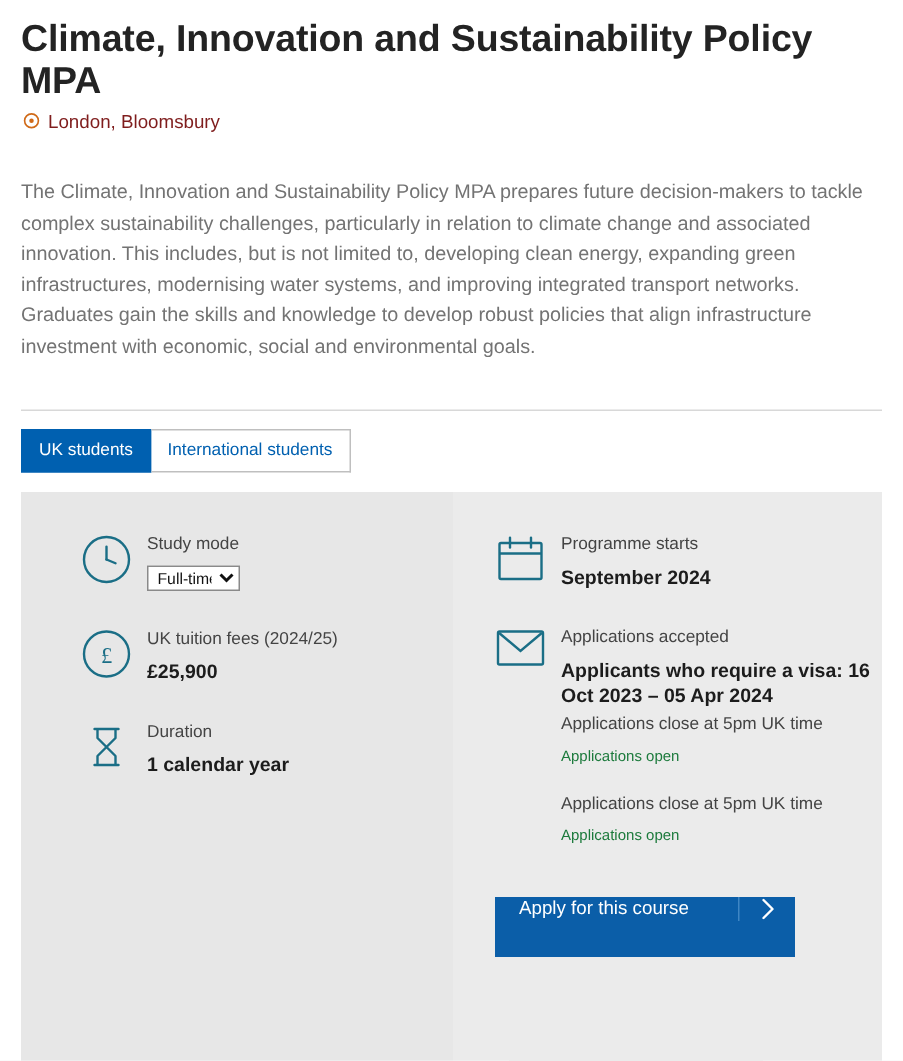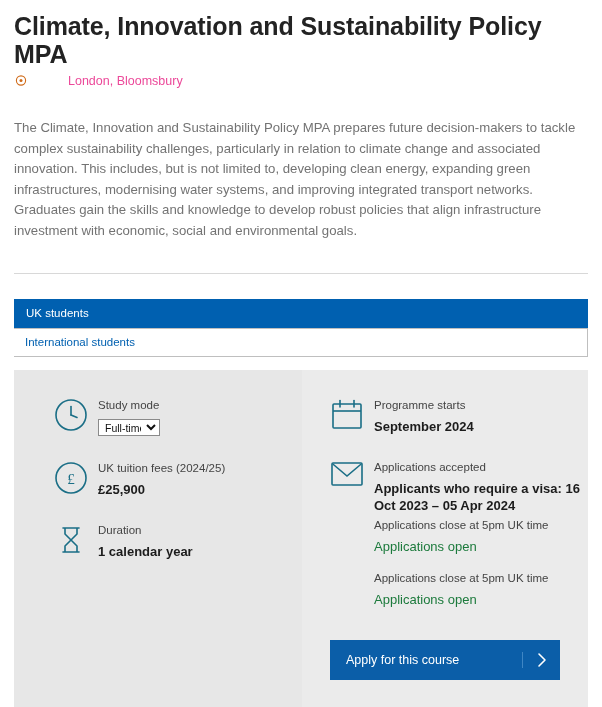--- a/index.html
+++ b/index.html
@@ -37,41 +37,39 @@
   }
   .location-pin {
     width: 12px;
     height: 12px;
     display: inline-block;
     position: relative;
     flex: 0 0 auto;
   }
   .location-text {
     font-size: 12.5px;
-    color: #ec4899;
-    margin-left: 36px;
+    color: #7f1d1d;
   }
   .intro {
     margin-top: 30px;
     font-size: 13.2px;
     line-height: 20.5px;
     color: #737373;
     max-width: 578px;
   }
   .divider {
     margin-top: 32px;
     border-top: 1px solid #d8d8d8;
     width: 574px;
   }
   .tabs {
-    margin-top: 25px;
+    margin-top: 12px;
     display: flex;
     align-items: stretch;
     font-size: 11.5px;
-    flex-direction: column;
   }
   .tab {
     padding: 6px 11px 7px 11px;
     border: 1px solid #bfbfbf;
     cursor: pointer;
     line-height: 14px;
   }
   .tab.active {
     background: #0060b0;
     border-color: #0060b0;
@@ -134,21 +132,21 @@
     color: #1c1c1c;
     line-height: 17px;
   }
   .info-sub {
     font-size: 11.5px;
     color: #444444;
     line-height: 16px;
     margin-top: 3px;
   }
   .status-open {
-    font-size: 13px;
+    font-size: 10px;
     color: #1c7a3c;
     margin-top: 6px;
     line-height: 15px;
   }
   .block-gap {
     margin-top: 16px;
   }
   select.study-mode {
     font-size: 10.5px;
     font-family: "Liberation Sans", sans-serif;
@@ -159,22 +157,22 @@
     width: 62px;
     height: 17px;
     line-height: 13px;
   }
   .apply-wrap {
     padding: 10px 18px 0 28px;
     margin-top: 6px;
   }
   .apply-btn {
     display: flex;
-    align-items: center;
-    width: 230px;
+    align-items: flex-start;
+    width: 200px;
     height: 40px;
     background: #0b5ea8;
     cursor: pointer;
   }
   .apply-btn .label {
     flex: 1;
     display: flex;
     align-items: center;
     padding-left: 16px;
     color: #ffffff;

